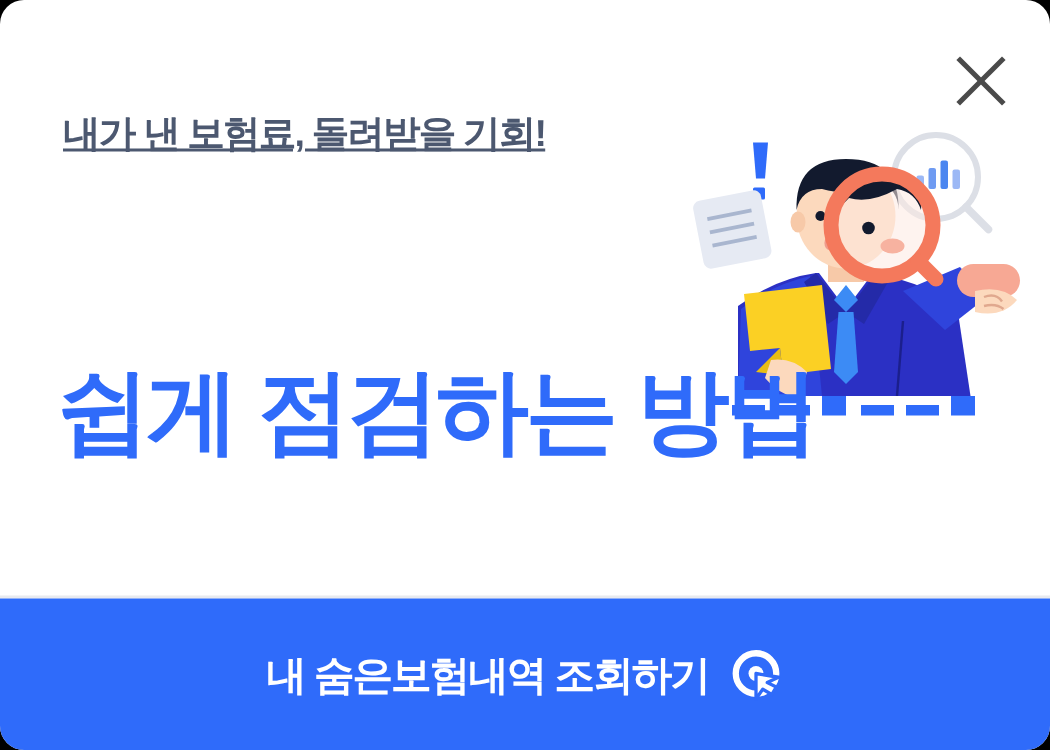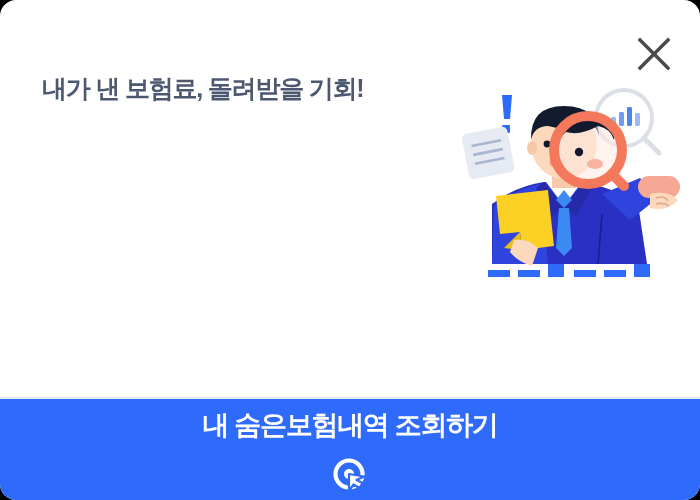--- a/index.html
+++ b/index.html
@@ -39,20 +39,21 @@
   
   #subtitle {
     position: absolute;
     left: 42px;
     top: 72px;
     font-size: 25px;
     font-weight: bold;
     letter-spacing: -1.2px;
     color: #4c5870;
     white-space: nowrap;
+    text-decoration: underline;
   }
   #headline-1 {
     position: absolute;
     left: 38px;
     top: 148px;
     font-size: 62px;
     font-weight: bold;
     letter-spacing: -2.5px;
     color: #1b2438;
     white-space: nowrap;
@@ -97,21 +98,20 @@
     left: 0;
     right: 0;
     top: 399px;
     height: 101px;
     background: #2f6bfa;
     display: flex;
     align-items: center;
     justify-content: center;
     gap: 14px;
     cursor: pointer;
-    flex-direction: column;
   }
   #cta-label {
     font-size: 27px;
     font-weight: bold;
     letter-spacing: -1.3px;
     color: #ffffff;
     white-space: nowrap;
   }
   #cta-icon { display: block; }
 </style>
@@ -218,20 +218,21 @@
         <rect x="36" y="188" width="22" height="7" fill="#2f6bfa"></rect>
         <rect x="66" y="188" width="22" height="7" fill="#2f6bfa"></rect>
         <rect x="96" y="182" width="16" height="13" fill="#2f6bfa"></rect>
         <rect x="122" y="188" width="22" height="7" fill="#2f6bfa"></rect>
         <rect x="152" y="188" width="22" height="7" fill="#2f6bfa"></rect>
         <rect x="182" y="182" width="16" height="13" fill="#2f6bfa"></rect>
       </g>
     </svg>
   </div>
 
+  <div id="headline-2">쉽게 점검하는 방법</div>
 
   <div id="divider"></div>
 
   <div id="cta-bar">
     <span id="cta-label">내 숨은보험내역 조회하기</span>
     <svg id="cta-icon" width="36" height="36" viewBox="0 0 36 36">
       <circle cx="17" cy="17" r="13.5" fill="none" stroke="#ffffff" stroke-width="4.2"></circle>
       <circle cx="17" cy="17" r="5" fill="#ffffff"></circle>
       <path d="M17 17 L17 34 L21.5 27.5 L27.5 31 L30.5 26 L24.5 23 L32 19.5 Z" fill="#ffffff" stroke="#2f6bfa" stroke-width="2.2" stroke-linejoin="round"></path>
     </svg>

